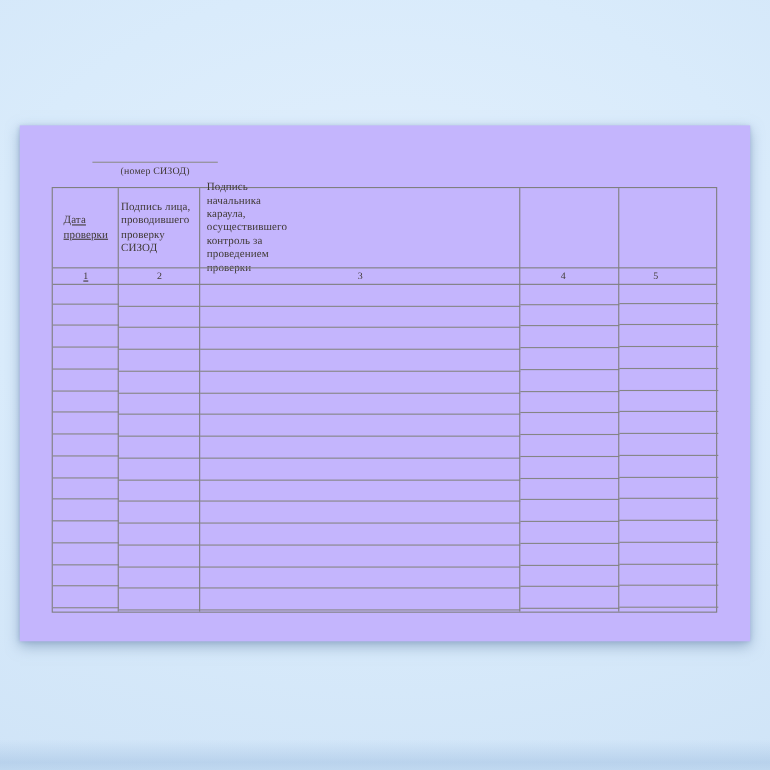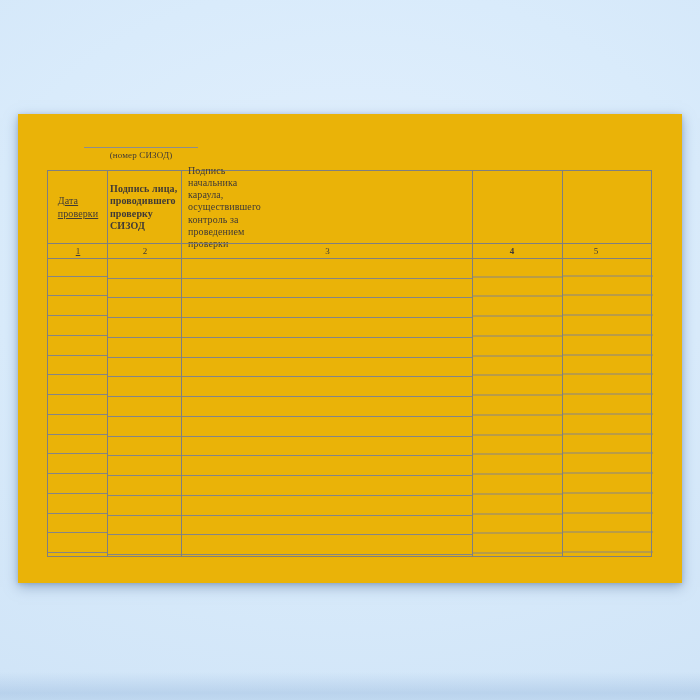--- a/index.html
+++ b/index.html
@@ -10,21 +10,21 @@
       linear-gradient(to bottom, rgba(255,255,255,0) 96%, rgba(140,175,215,0.35) 99%, rgba(170,200,230,0.45) 100%),
       radial-gradient(ellipse 115% 85% at 50% 36%, #e3f0fd 0%, #d9ebfb 45%, #cde2f6 100%);
     position: relative;
   }
 
   
   .sheet {
     position: absolute;
     left: 18px; top: 114px;
     width: 664px; height: 469px;
-    background: #eab308;
+    background: #c4b5fd;
     box-shadow: 0 4px 12px rgba(98,128,168,0.55), 0 1px 4px rgba(98,128,168,0.35);
   }
 
   
   .num-line-wrap {
     position: absolute;
     left: 66px; top: 33px;
     width: 114px;
     border-top: 1.4px solid #8d8d8d;
     text-align: center;
@@ -51,21 +51,21 @@
     display: flex; align-items: center; justify-content: center;
     white-space: pre-line;
     font-size: 10px;
     line-height: 1.22;
     letter-spacing: 0.1px;
     padding: 1px 2px;
   }
   .hc1 { width: 60px; text-decoration: underline; }
   .hc2 { width: 74px; }
   .hc3 { width: 291px; }
-  .hc4 { width: 78px; font-weight: bold; }
+  .hc4 { width: 78px; }
   .hc5 { width: 90px; }
 
   .numbers-row { display: flex; height: 15px; }
   .number-cell {
     display: flex; align-items: center; justify-content: center;
     font-size: 9px;
     line-height: 13px;
   }
 
   

